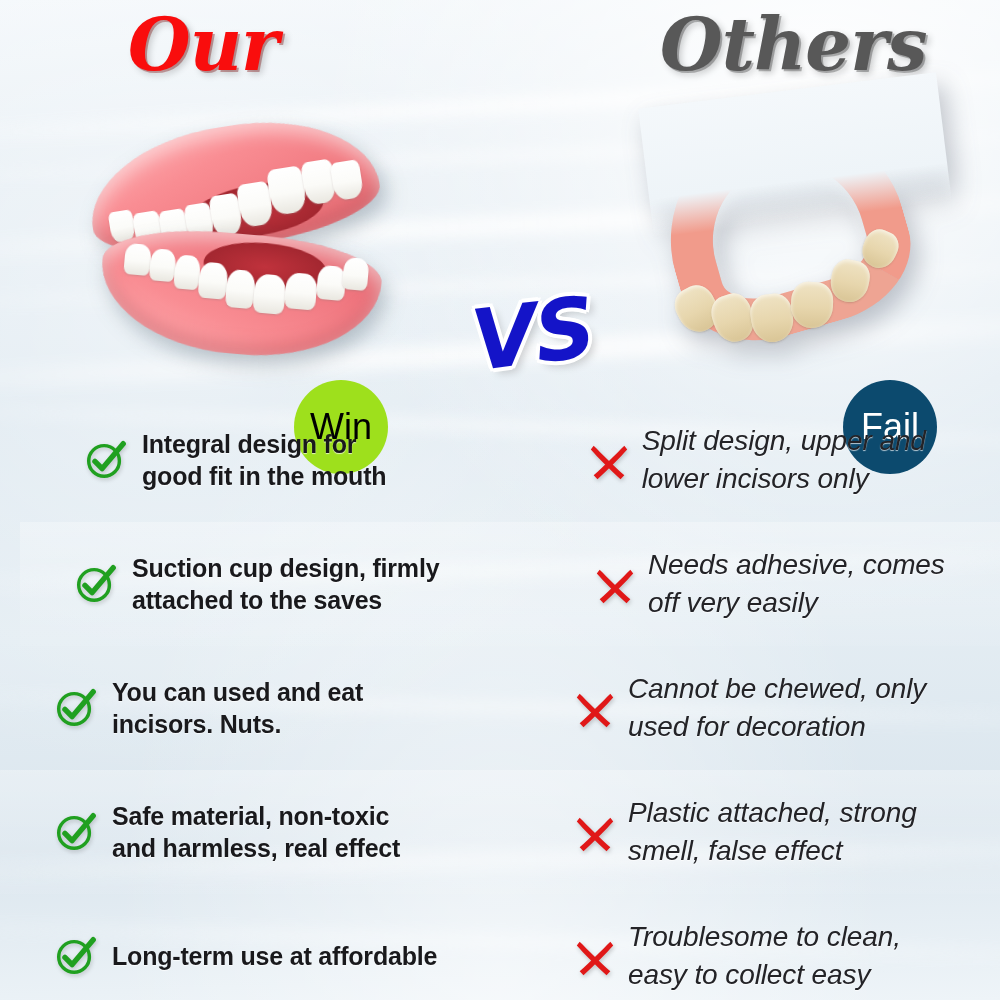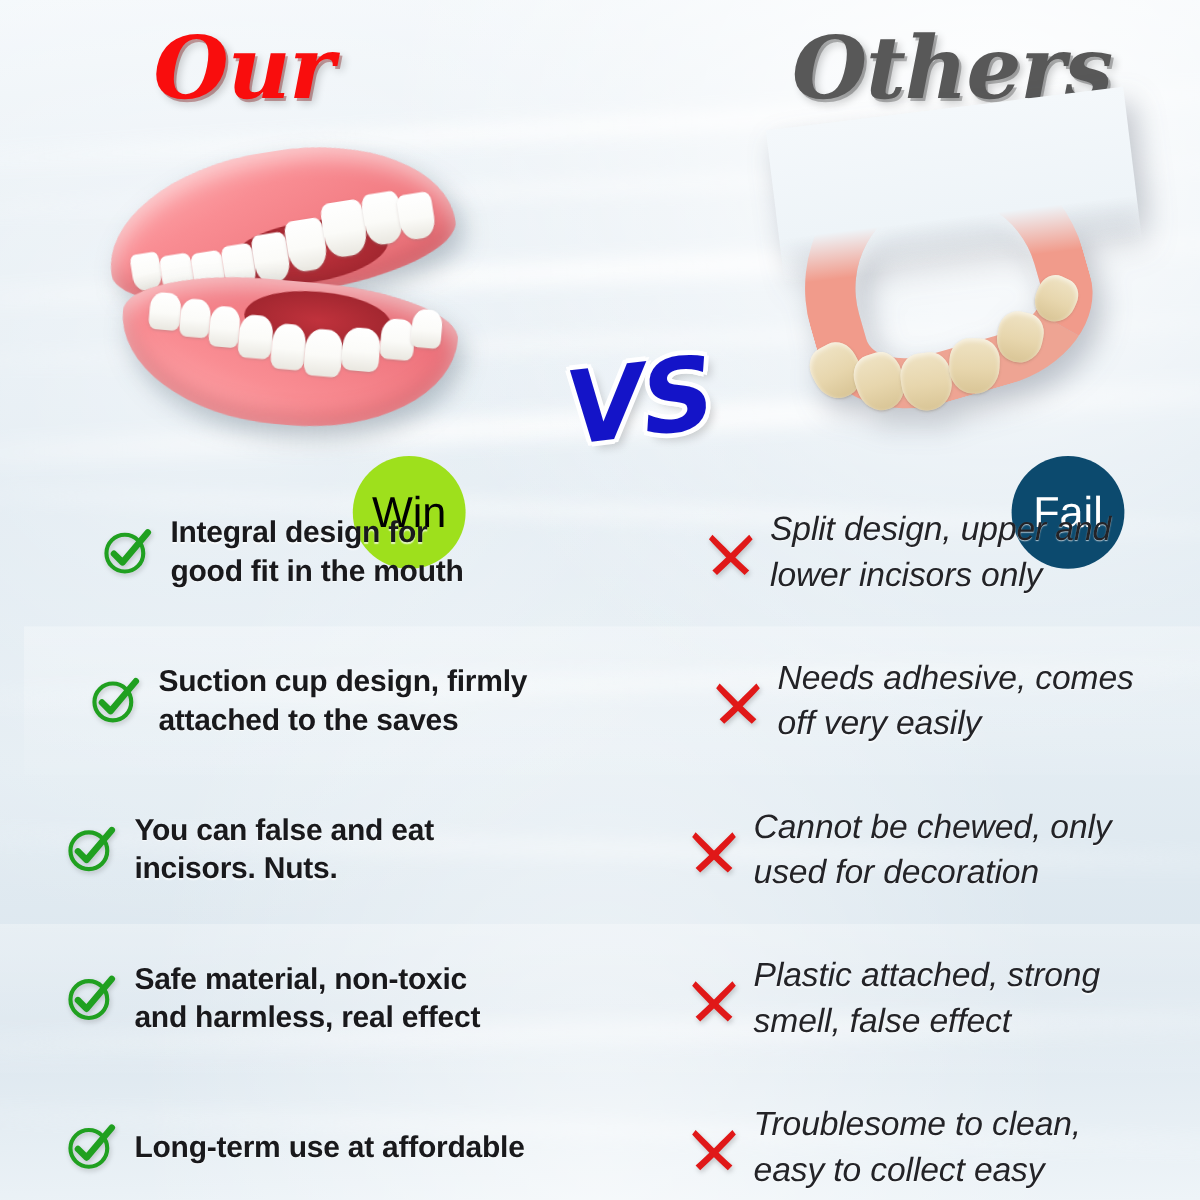--- a/index.html
+++ b/index.html
@@ -41,21 +41,21 @@
 
   .bg-sheen{
     position:absolute; inset:0;
     background:
       radial-gradient(circle at 82% 12%, rgba(255,255,255,.95) 0%, rgba(255,255,255,0) 42%),
       radial-gradient(circle at 18% 30%, rgba(255,255,255,.45) 0%, rgba(255,255,255,0) 45%),
       radial-gradient(ellipse at 50% 100%, rgba(255,255,255,.5) 0%, rgba(255,255,255,0) 55%);
   }
 
   
-  .header{ position:absolute; top:12px; left:0; width:100%; height:96px; }
+  .header{ position:absolute; top:0; left:0; width:100%; height:96px; }
   .hdr-title{
     position:absolute; top:2px;
     font-family:"DejaVu Serif", serif;
     font-weight:700; font-style:italic;
     font-size:72px; letter-spacing:-1px;
     white-space:nowrap;
   }
   .hdr-our{
     left:128px;
     color:#f90d0d;
@@ -337,21 +337,21 @@
 
     <div class="row row-2">
       <div class="cell cell-left">
         <span class="ico ico-check">
           <svg viewBox="0 0 48 48">
             <circle cx="23" cy="25" r="16" fill="none" stroke="#20a020" stroke-width="3.6"></circle>
             <path d="M13.5 25.5 L21 33 L43 7" fill="none" stroke="#20a020" stroke-width="5.6" stroke-linecap="round" stroke-linejoin="round"></path>
           </svg>
         </span>
         <span class="txt txt-good">
-          <span>You can false and eat</span>
+          <span>You can used and eat</span>
           <span>incisors. Nuts.</span>
         </span>
       </div>
       <div class="cell cell-right">
         <span class="ico ico-x">
           <svg viewBox="0 0 48 48">
             <path d="M8 9 C16 17, 30 31, 40 40 L36 44 C26 35, 12 21, 5 13 Z" fill="#e01818"></path>
             <path d="M40 9 C32 17, 18 31, 8 40 L12 44 C22 35, 36 21, 43 13 Z" fill="#e01818"></path>
           </svg>
         </span>

